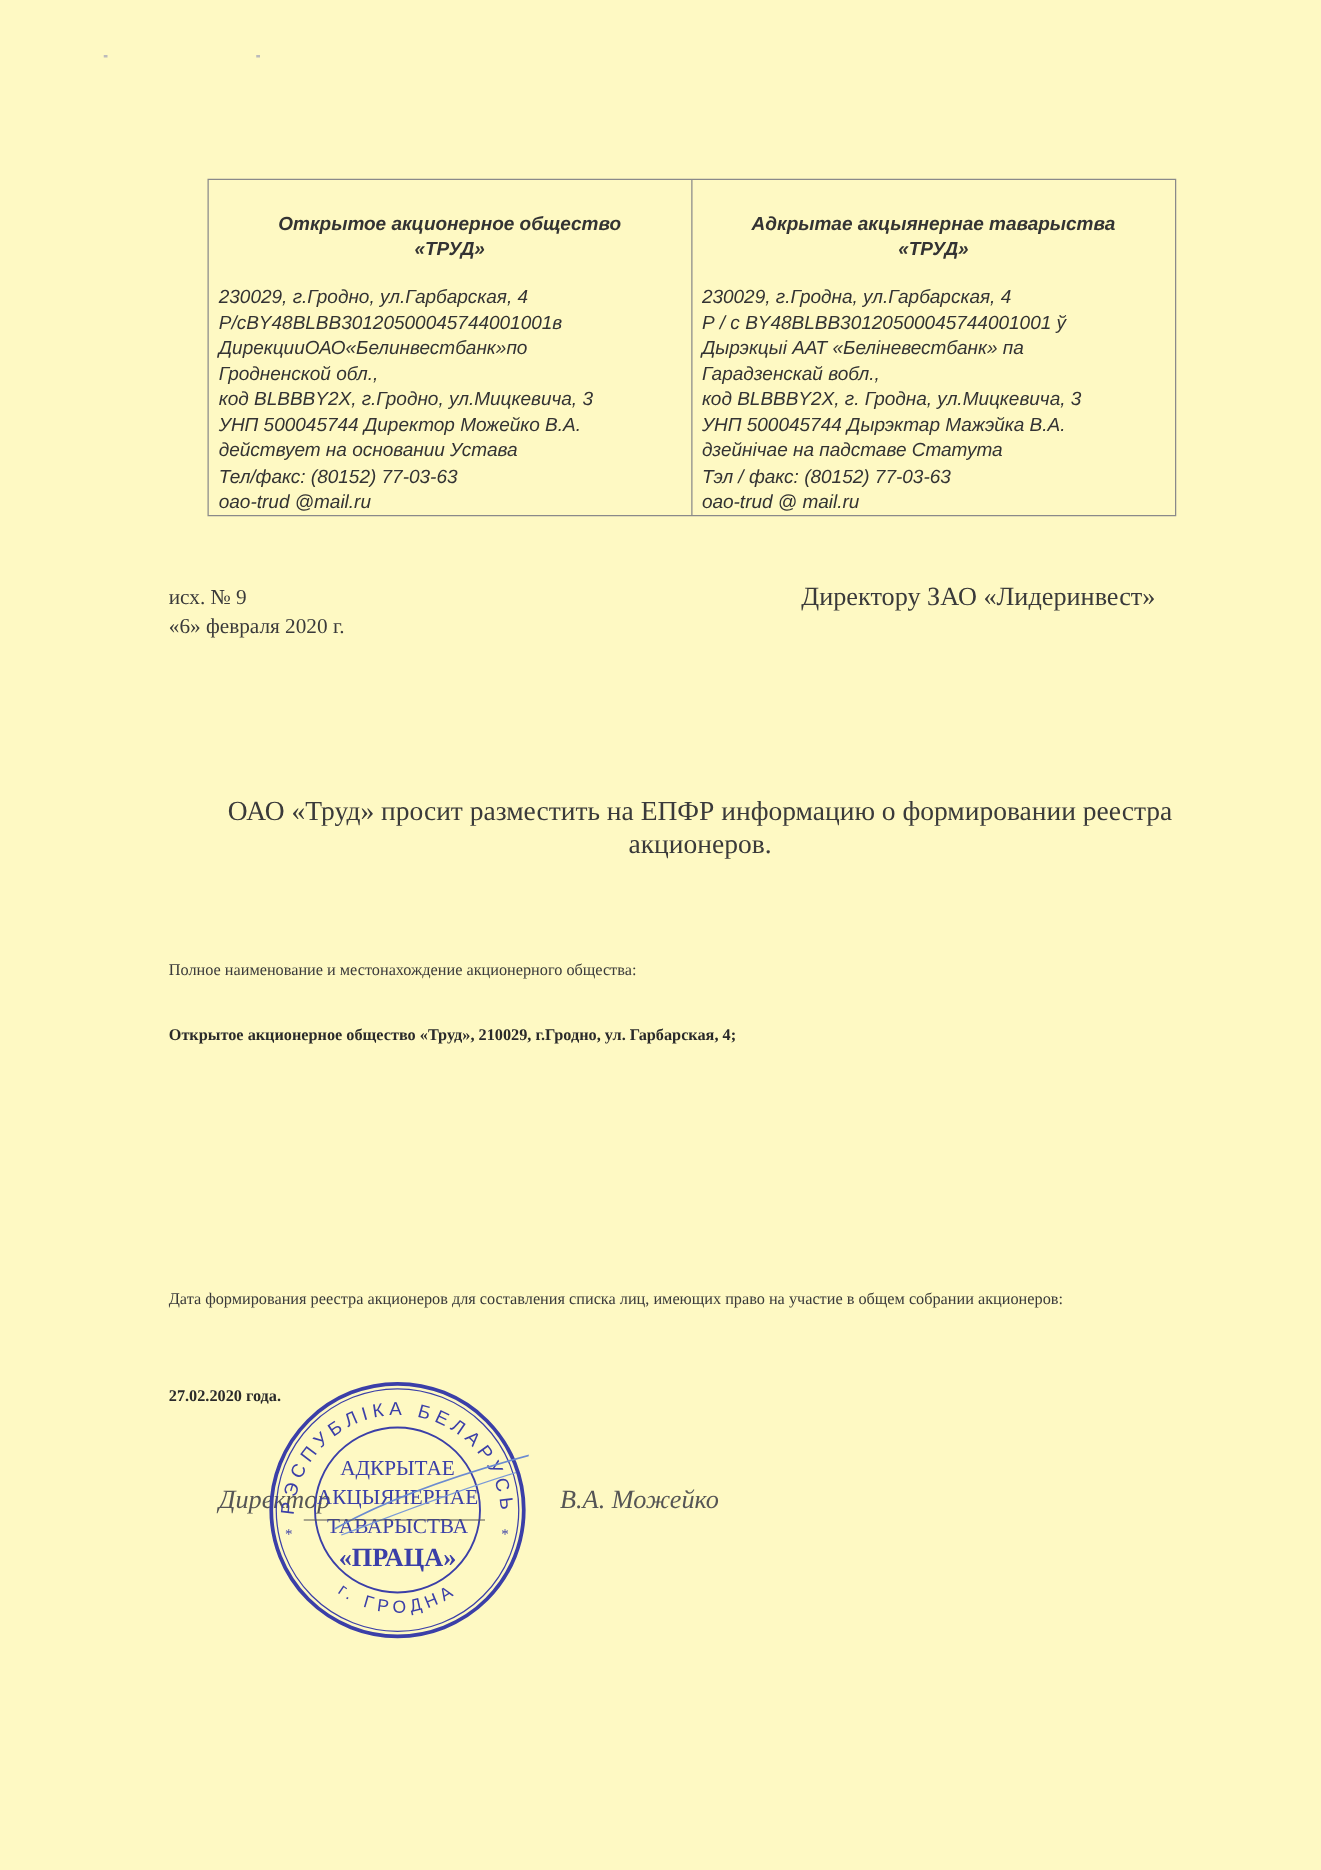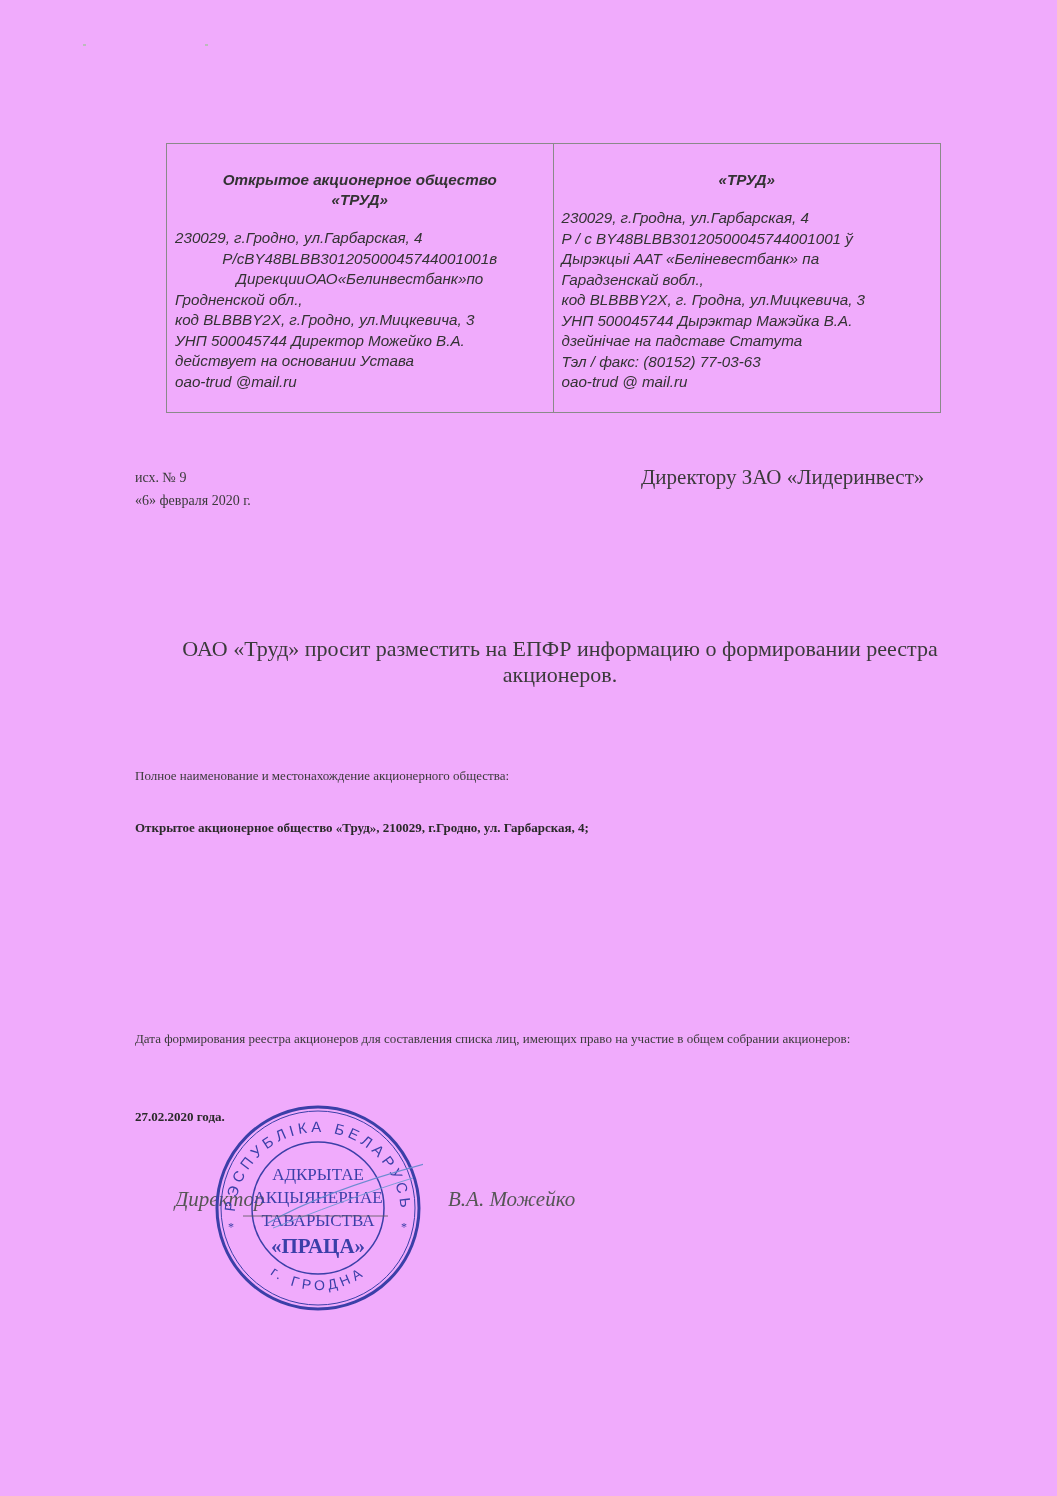--- a/index.html
+++ b/index.html
@@ -1,31 +1,31 @@
 <!DOCTYPE html>
 <html><head>
 <meta charset="utf-8">
 <style>
   html, body { margin: 0; padding: 0; background: #ffffff; }
   body { width: 1057px; height: 1496px; position: relative; overflow: hidden; color: #2a2a2a; }
-  .page { position: absolute; left: 0; top: 0; width: 1057px; height: 1496px; background: #f0abfc; }
+  .page { position: absolute; left: 0; top: 0; width: 1057px; height: 1496px; background: #fef9c3; }
 
   
   .letterhead { position: absolute; left: 166px; top: 143px; width: 775px; height: 270px;
     border: 1.5px solid #8a8a8a; display: flex; box-sizing: border-box; }
   .lh-col { width: 50%; box-sizing: border-box; padding: 26px 8px 0 8px;
     font-family: "Liberation Sans", sans-serif; font-style: italic; font-size: 15.2px; line-height: 20.5px; color: #333; }
   .lh-col.left { border-right: 1.5px solid #8a8a8a; }
   .lh-title { text-align: center; font-weight: bold; margin-bottom: 18px; line-height: 20px; }
   .lh-line { white-space: nowrap; }
-  .lh-line.justify { display: flex; justify-content: center; }
+  .lh-line.justify { display: flex; justify-content: flex-start; }
 
   
   .serif { font-family: "Liberation Serif", serif; color: #3a3a3a; }
-  .ref { position: absolute; left: 135px; top: 466px; font-size: 14px; line-height: 23px; }
+  .ref { position: absolute; left: 135px; top: 466px; font-size: 17px; line-height: 23px; }
   .addressee { position: absolute; left: 641px; top: 466px; font-size: 21px; line-height: 23px; }
   .subject { position: absolute; left: 130px; top: 636px; width: 860px; text-align: center; font-size: 22px; line-height: 26px; }
   .para { position: absolute; left: 135px; width: 860px; font-size: 13px; line-height: 26px; }
   .para.bold { font-weight: bold; color: #2a2a2a; }
   .p1 { top: 763px; }
   .p2 { top: 815px; }
   .p3 { top: 869px; }
   .p4 { top: 974px; }
   .p5 { top: 1026px; }
   .p6 { top: 1104px; }
@@ -60,24 +60,26 @@
       <div class="lh-line justify">
         <span>Дирекции</span>
         <span>ОАО</span>
         <span>«Белинвестбанк»</span>
         <span>по</span>
       </div>
       <div class="lh-line">Гродненской обл.,</div>
       <div class="lh-line">код BLBBBY2X, г.Гродно, ул.Мицкевича, 3</div>
       <div class="lh-line">УНП 500045744 Директор Можейко В.А.</div>
       <div class="lh-line">действует на основании Устава</div>
+      <div class="lh-line">Тел/факс: (80152) 77-03-63</div>
       <div class="lh-line">oao-trud @mail.ru</div>
     </div>
     <div class="lh-col right">
       <div class="lh-title">
+        <div>Адкрытае акцыянернае таварыства</div>
         <div>«ТРУД»</div>
       </div>
       <div class="lh-line">230029, г.Гродна, ул.Гарбарская, 4</div>
       <div class="lh-line">Р / с BY48BLBB30120500045744001001 ў</div>
       <div class="lh-line">Дырэкцыі ААТ «Беліневестбанк» па</div>
       <div class="lh-line">Гарадзенскай вобл.,</div>
       <div class="lh-line">код BLBBBY2X, г. Гродна, ул.Мицкевича, 3</div>
       <div class="lh-line">УНП 500045744 Дырэктар Мажэйка В.А.</div>
       <div class="lh-line">дзейнічае на падставе Статута</div>
       <div class="lh-line">Тэл / факс: (80152) 77-03-63</div>

